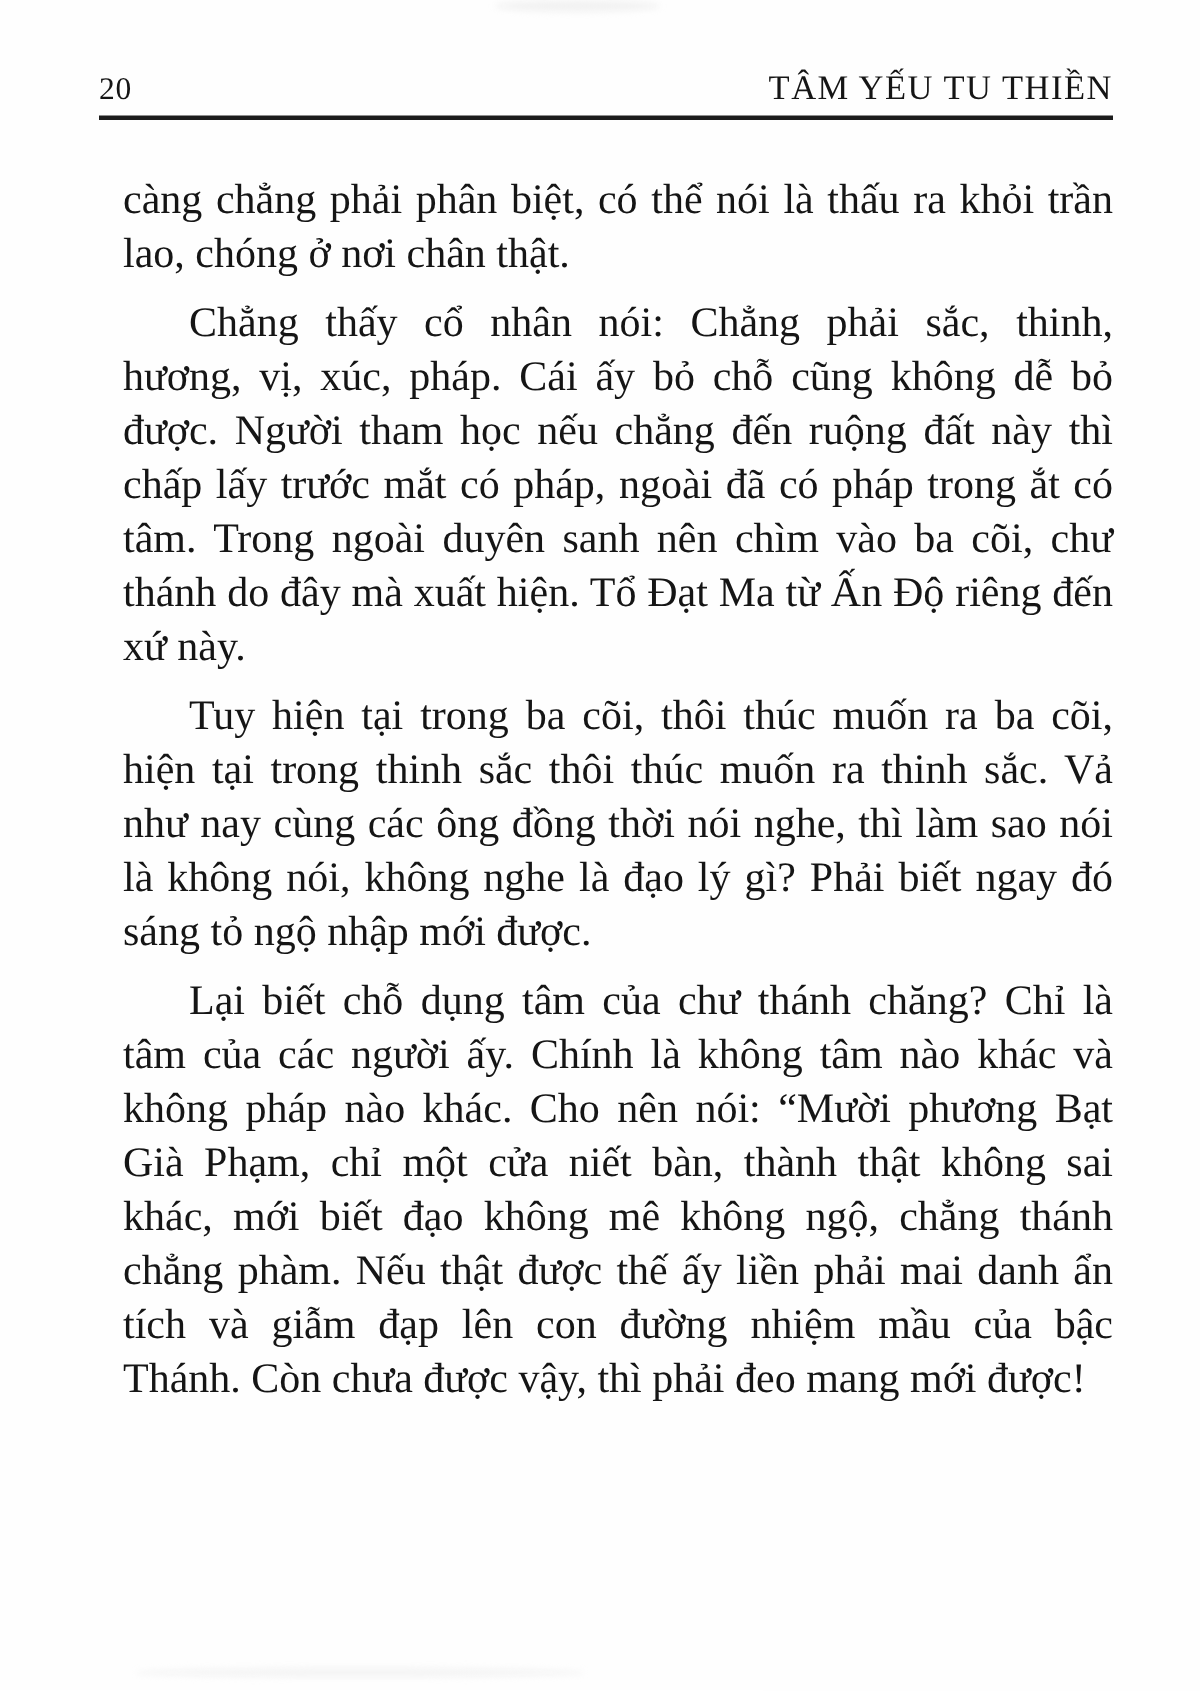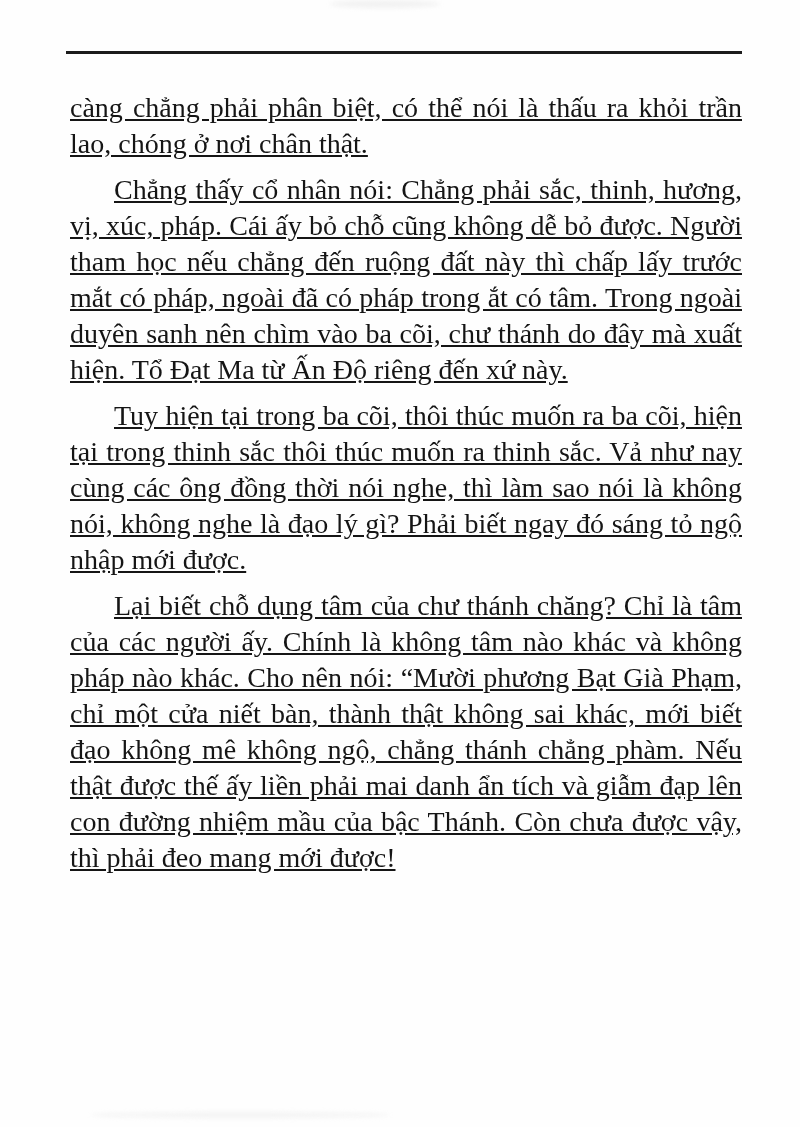--- a/index.html
+++ b/index.html
@@ -53,35 +53,38 @@
     border: 0;
     border-bottom: 3px solid #1c1c1c;
   }
   .body-text {
     margin-top: 36px;
     font-size: 28px;
     line-height: 36px;
     text-align: justify;
   }
   .body-text p {
-    margin: 0 0 10px 4px;
+    margin: 0 0 10px 16px;
     text-indent: 44px;
-    text-decoration: underline;
   }
   .body-text p.continued {
     text-indent: 0;
   }
 </style>
 </head>
 <body>
 
 <div class="page">
 
   <div class="smudge-top"></div>
 
+  <div class="header">
+    <span class="page-num">20</span>
+    <span class="running-title">TÂM YẾU TU THIỀN</span>
+  </div>
 
   <hr class="header-rule">
 
   <div class="body-text">
     <p class="continued">càng chẳng phải phân biệt, có thể nói là thấu ra khỏi trần lao, chóng ở nơi chân thật.</p>
     <p>Chẳng thấy cổ nhân nói: Chẳng phải sắc, thinh, hương, vị, xúc, pháp. Cái ấy bỏ chỗ cũng không dễ bỏ được. Người tham học nếu chẳng đến ruộng đất này thì chấp lấy trước mắt có pháp, ngoài đã có pháp trong ắt có tâm. Trong ngoài duyên sanh nên chìm vào ba cõi, chư thánh do đây mà xuất hiện. Tổ Đạt Ma từ Ấn Độ riêng đến xứ này.</p>
     <p>Tuy hiện tại trong ba cõi, thôi thúc muốn ra ba cõi, hiện tại trong thinh sắc thôi thúc muốn ra thinh sắc. Vả như nay cùng các ông đồng thời nói nghe, thì làm sao nói là không nói, không nghe là đạo lý gì? Phải biết ngay đó sáng tỏ ngộ nhập mới được.</p>
     <p>Lại biết chỗ dụng tâm của chư thánh chăng? Chỉ là tâm của các người ấy. Chính là không tâm nào khác và không pháp nào khác. Cho nên nói: “Mười phương Bạt Già Phạm, chỉ một cửa niết bàn, thành thật không sai khác, mới biết đạo không mê không ngộ, chẳng thánh chẳng phàm. Nếu thật được thế ấy liền phải mai danh ẩn tích và giẫm đạp lên con đường nhiệm mầu của bậc Thánh. Còn chưa được vậy, thì phải đeo mang mới được!</p>
   </div>
 

